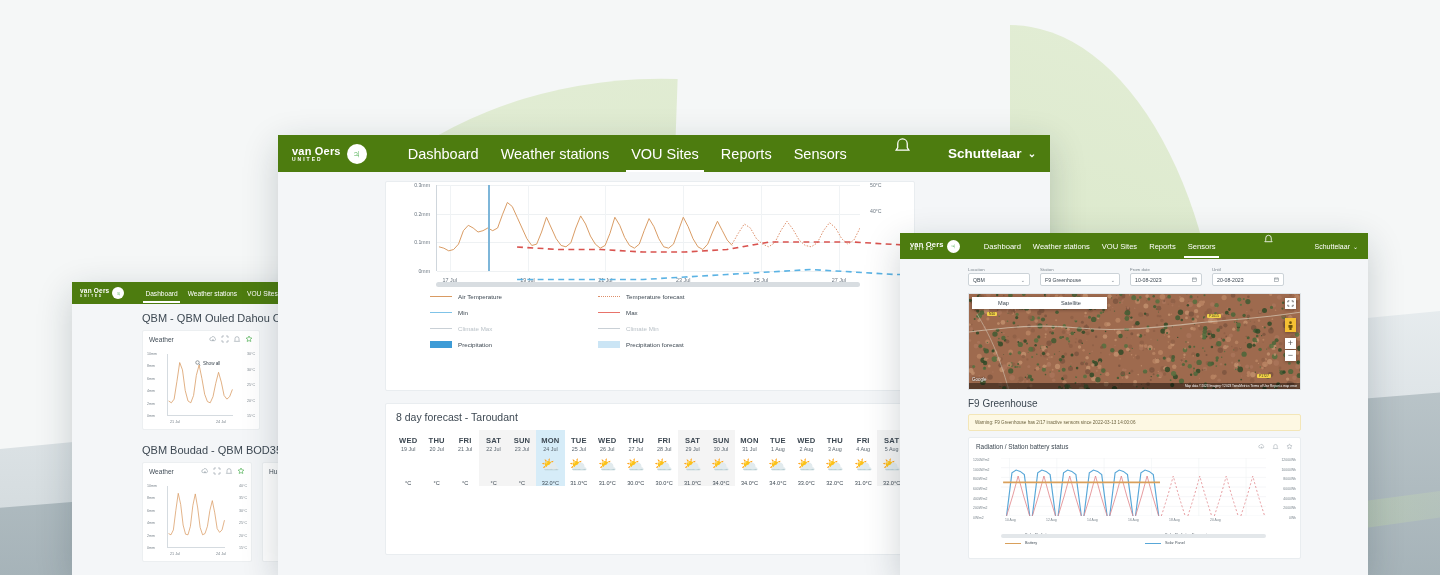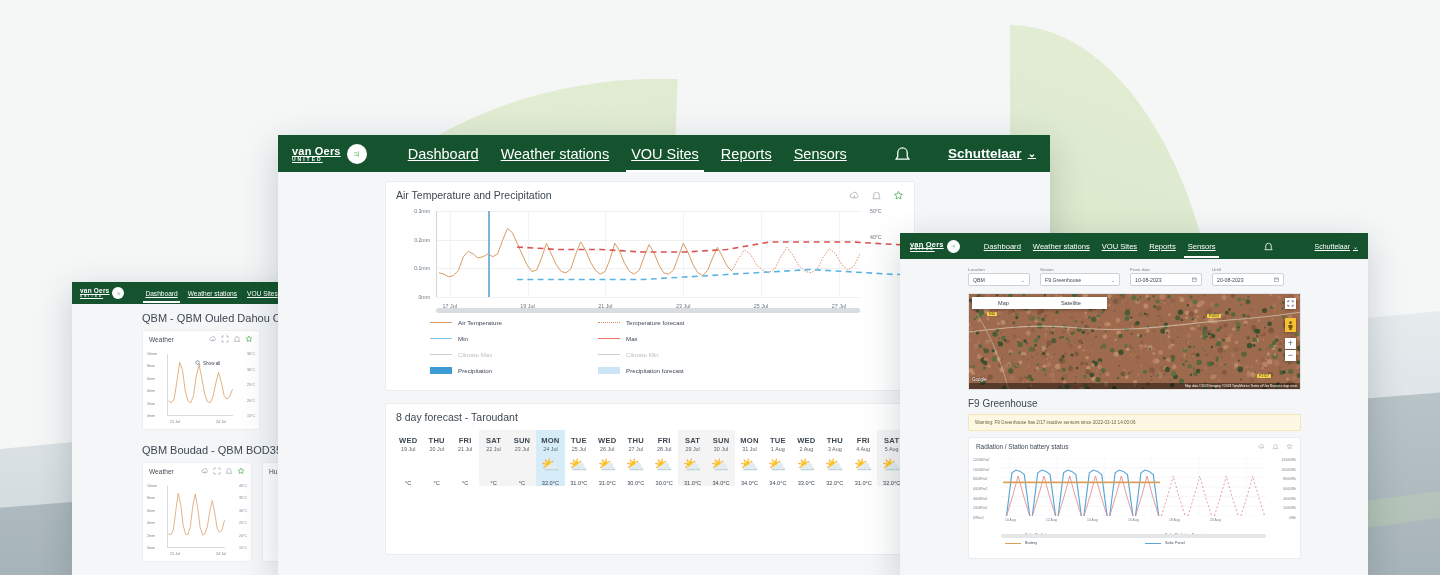--- a/index.html
+++ b/index.html
@@ -37,21 +37,21 @@
     opacity:.85;
   }
   .greenband {
     position:absolute; left:1150px; bottom:0; width:290px; height:120px;
     background:linear-gradient(100deg, rgba(190,214,160,.75), rgba(206,226,182,.2));
     clip-path: polygon(0 62%, 100% 30%, 100% 52%, 0 86%);
   }
 
   
   .win { position:absolute; background:#fff; box-shadow:0 10px 34px rgba(20,40,50,.20); overflow:hidden; }
-  .navbar { background:#14532d; display:flex; align-items:center; color:#fff;text-decoration:underline; }
+  .navbar { background:#4d7c0f; display:flex; color:#fff; }
   .brand { display:flex; align-items:center; font-weight:bold; letter-spacing:.2px; }
   .brand .wordmark { line-height:1; }
   .brand .w1 { display:block; }
   .brand .w2 { display:block; letter-spacing:2px; }
   .brand .globe {
     border-radius:50%; background:#fff; color:#4caf50;
     display:flex; align-items:center; justify-content:center;
   }
   .navlinks { display:flex; align-items:center; }
   .navlink { color:#fff; white-space:nowrap; position:relative; }
@@ -327,35 +327,20 @@
     <div class="navspacer"></div>
     <div class="user">
       <span>Schuttelaar</span>
       <span style="margin-left:6px;font-size:10px">⌄</span>
     </div>
   </div>
 
   <div class="page">
 
     <div class="panel" id="chartCard">
-      <div class="cardhead">
-        <span>Air Temperature and Precipitation</span>
-        <span class="cardicons" style="gap:11px">
-          <svg width="11" height="11" viewBox="0 0 24 24" fill="none" stroke="#a7b0b7" stroke-width="1.8">
-              <path d="M18 10a6 6 0 0 0-11.3-2A4.5 4.5 0 0 0 7 17h10a4 4 0 0 0 1-7z"></path>
-              <path d="M12 12v5m-2-2 2 2 2-2"></path>
-            </svg>
-          <svg width="11" height="11" viewBox="0 0 24 24" fill="none" stroke="#a7b0b7" stroke-width="1.8">
-              <path d="M18 16V11a6 6 0 1 0-12 0v5l-2 3h16z"></path>
-            </svg>
-          <svg width="11" height="11" viewBox="0 0 24 24" fill="none" stroke="#4caf50" stroke-width="1.8">
-              <path d="M12 3l2.6 5.6 6.1.7-4.5 4.2 1.2 6-5.4-3-5.4 3 1.2-6L3.3 9.3l6.1-.7z"></path>
-            </svg>
-        </span>
-      </div>
       <div class="plotwrap">
         <div class="axis-l" id="axL">
             <div class="ticklbl" style="top: -3px;">0.3mm</div>
             <div class="ticklbl" style="top: 25.6667px;">0.2mm</div>
             <div class="ticklbl" style="top: 54.3333px;">0.1mm</div>
             <div class="ticklbl" style="top: 83px;">0mm</div>
           </div>
         <div class="axis-r" id="axR">
             <div class="ticklbl" style="top: -3px;">50°C</div>
             <div class="ticklbl" style="top: 23px;">40°C</div>

